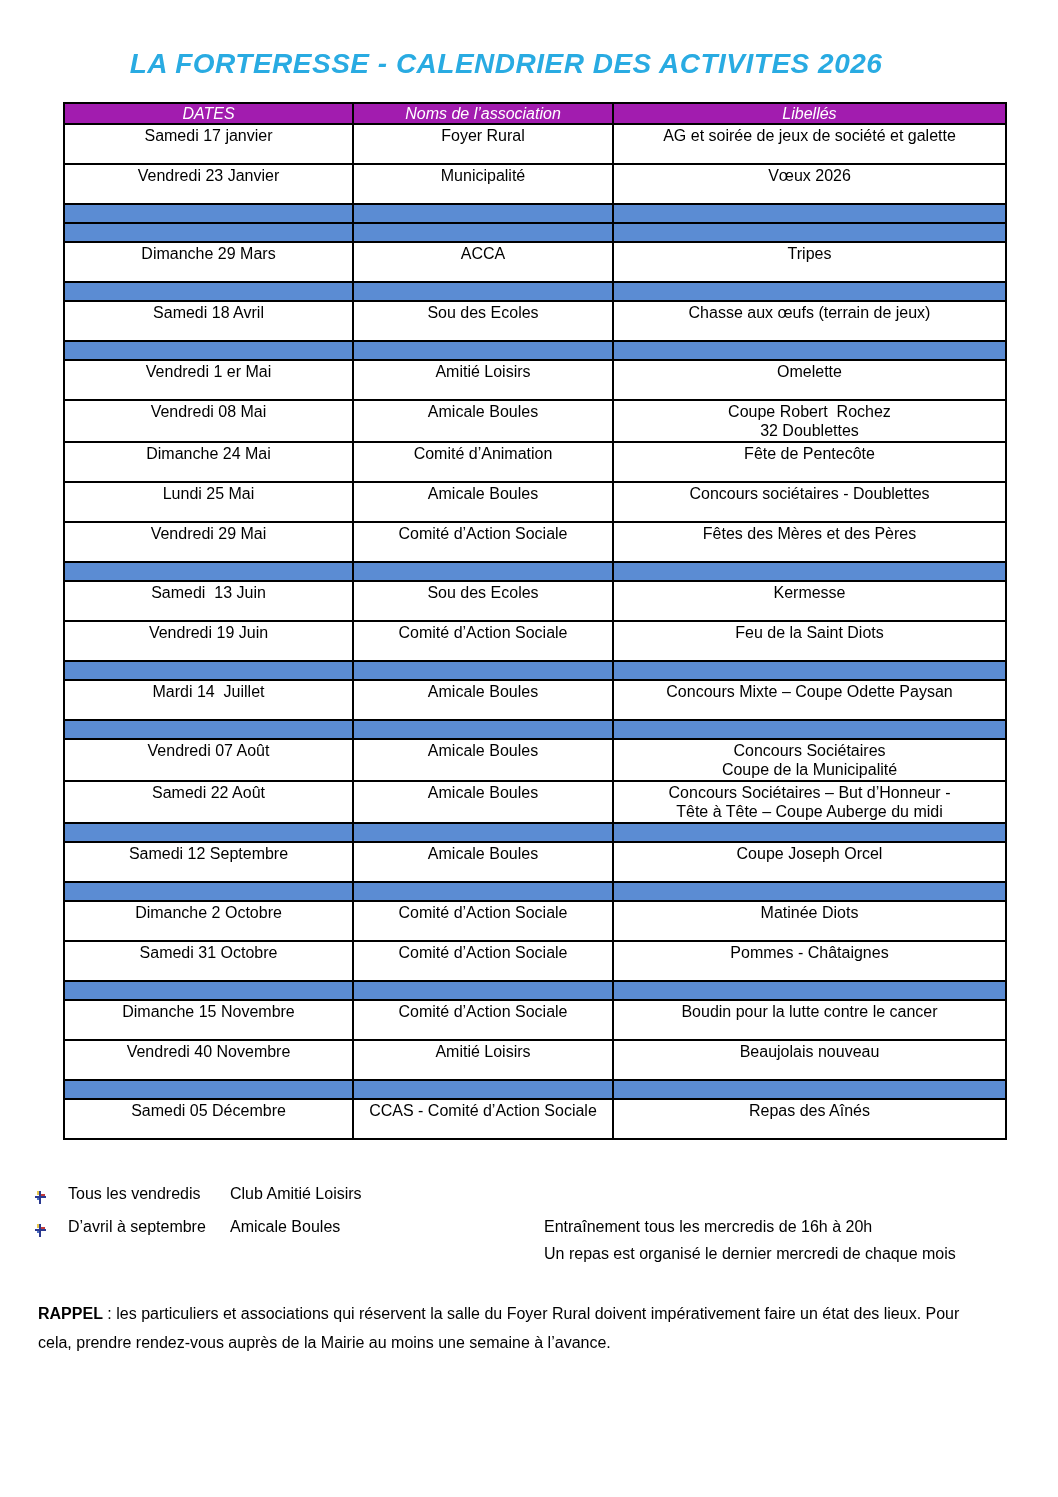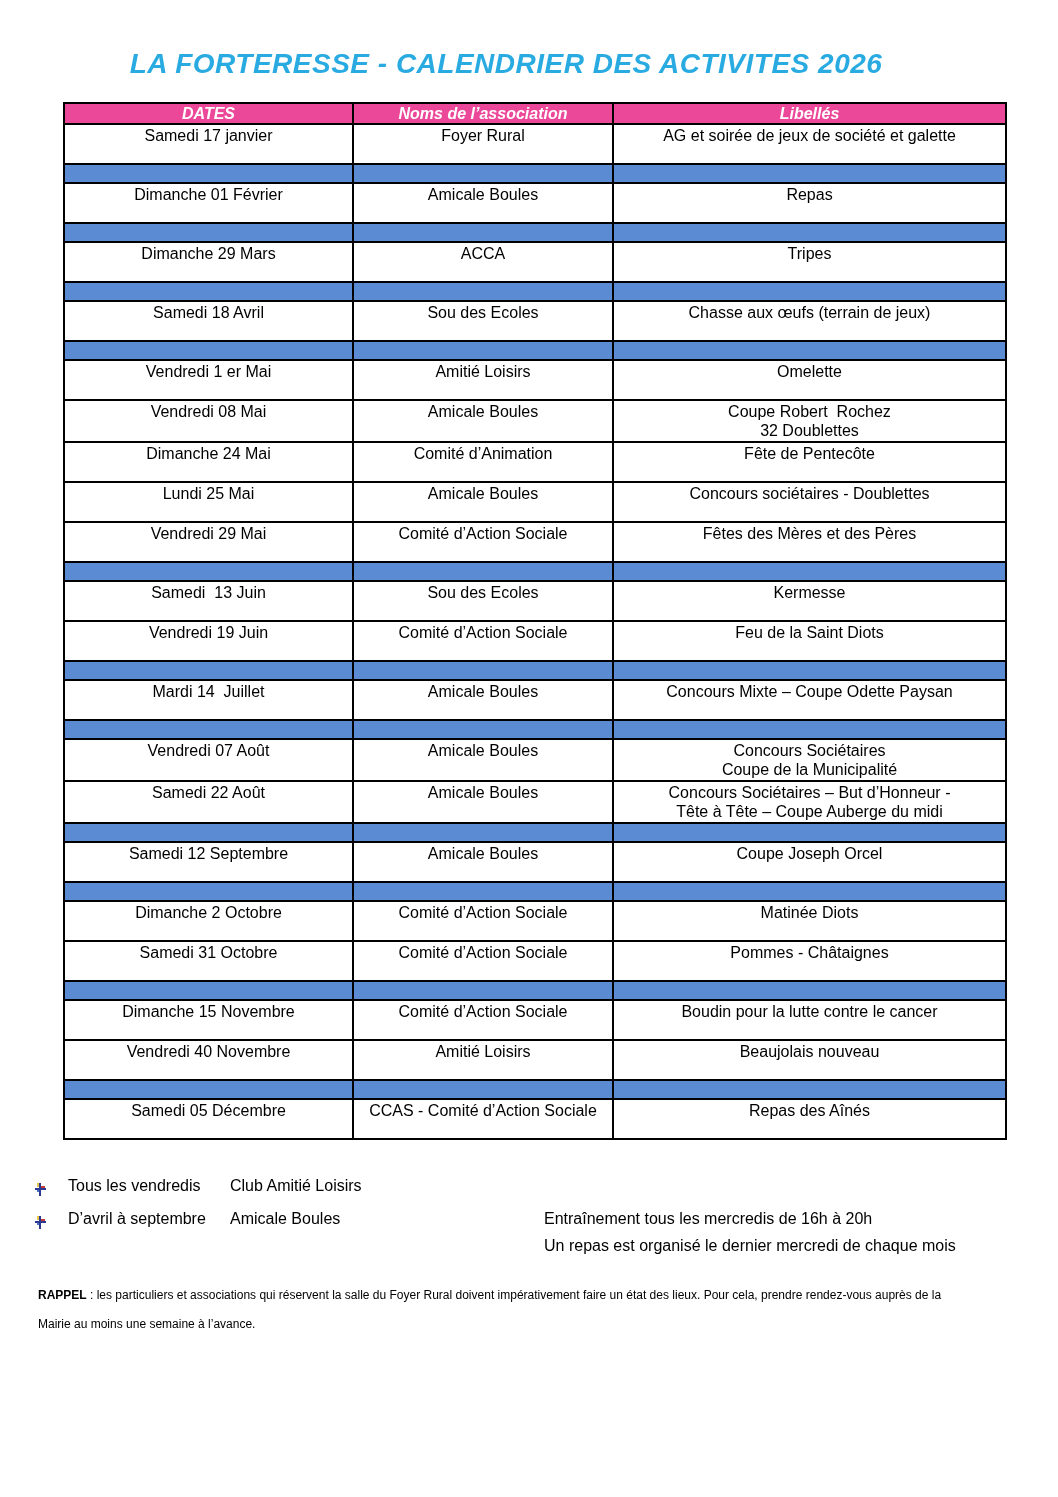--- a/index.html
+++ b/index.html
@@ -42,49 +42,49 @@
     border: 2px solid #000000;
     text-align: center;
     vertical-align: top;
     font-size: 16px;
     line-height: 19px;
     padding: 1px 4px;
     white-space: pre-wrap;
     overflow: hidden;
   }
   table.calendar th {
-    background: #ec4899;
+    background: #a21caf;
     color: #ffffff;
-    font-weight: bold;
+    font-weight: normal;
     font-style: italic;
     height: 18px;
     padding: 0 4px;
   }
   table.calendar tr.data td { height: 36px; }
   table.calendar tr.sep td {
     background: #5B8CD3;
     height: 17px;
     padding: 0;
   }
   .notes {
-    margin: 32px 0 0 30px;
+    margin: 40px 0 0 30px;
     font-size: 16px;
   }
   .note-row {
     display: grid;
     grid-template-columns: 38px 162px 314px auto;
     align-items: start;
     line-height: 27px;
   }
   .note-row .bullet { padding-top: 6px; padding-left: 4px; }
   .note-name { font-weight: normal; }
   .note-details { white-space: pre-wrap; }
   .rappel {
-    margin: 22px 38px 0 38px;
-    font-size: 12px;
+    margin: 32px 38px 0 38px;
+    font-size: 16px;
     line-height: 29px;
   }
   .rappel b { font-weight: bold; }
 </style>
 </head>
 <body>
 
 <div class="page">
 
   <h1 class="title">LA FORTERESSE - CALENDRIER DES ACTIVITES 2026</h1>
@@ -101,29 +101,29 @@
         <th>Noms de l’association</th>
         <th>Libellés</th>
       </tr>
     </thead>
     <tbody>
         <tr class="data">
           <td>Samedi 17 janvier</td>
           <td>Foyer Rural</td>
           <td>AG et soirée de jeux de société et galette</td>
         </tr>
-        <tr class="sep">
-          <td></td>
-          <td></td>
-          <td></td>
-        </tr>
-        <tr class="data">
-          <td>Dimanche 01 Février</td>
-          <td>Amicale Boules</td>
-          <td>Repas</td>
+        <tr class="data">
+          <td>Vendredi 23 Janvier</td>
+          <td>Municipalité</td>
+          <td>Vœux 2026</td>
+        </tr>
+        <tr class="sep">
+          <td></td>
+          <td></td>
+          <td></td>
         </tr>
         <tr class="sep">
           <td></td>
           <td></td>
           <td></td>
         </tr>
         <tr class="data">
           <td>Dimanche 29 Mars</td>
           <td>ACCA</td>
           <td>Tripes</td>

